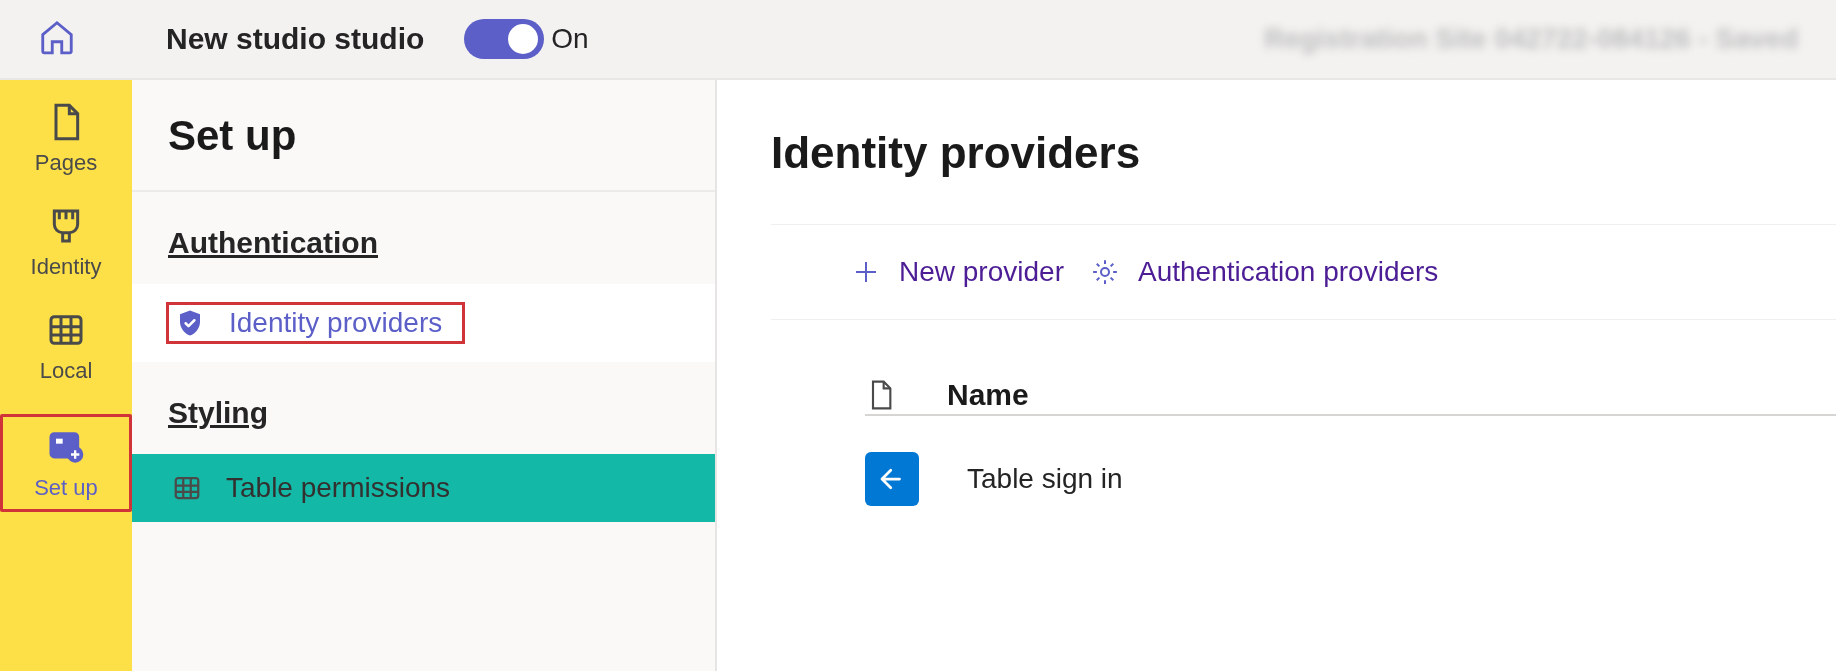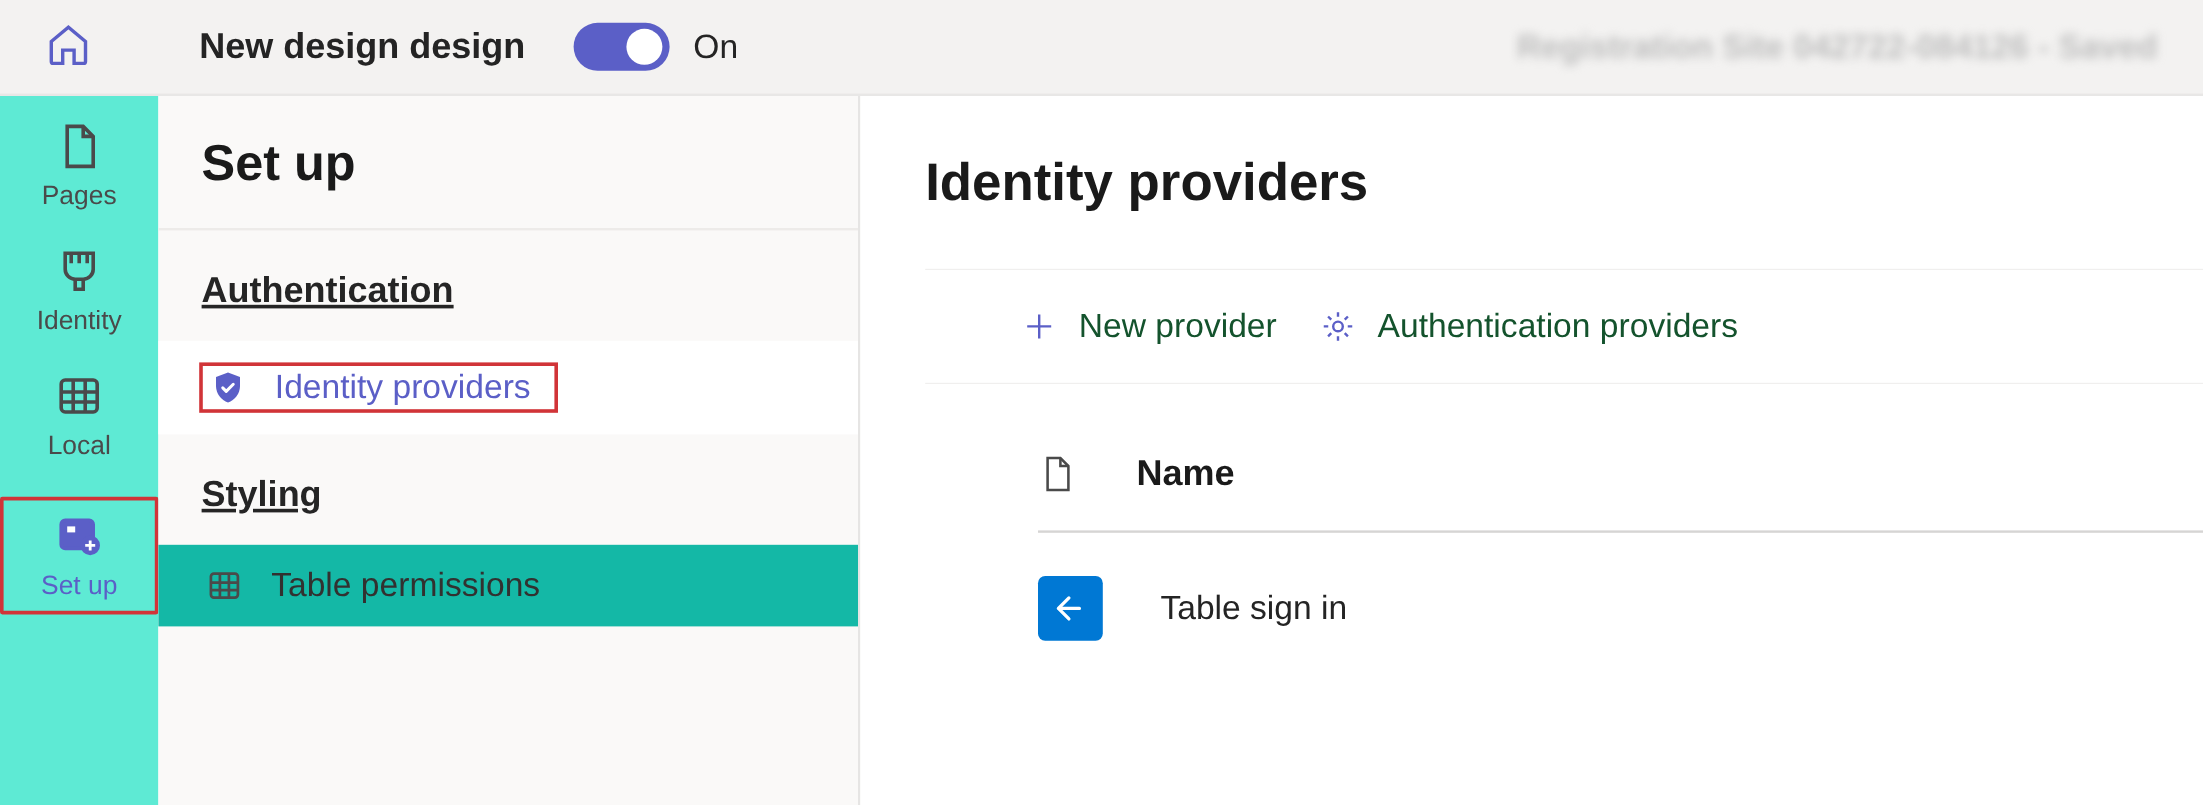--- a/index.html
+++ b/index.html
@@ -25,21 +25,21 @@
   .header .title {
     margin-left: 90px;
     font-size: 30px;
     font-weight: 600;
     color: #242424;
   }
   .header .toggle-wrap {
     display: flex;
     align-items: center;
     margin-left: 40px;
-    gap: 20px;
+    gap: 7px;
   }
   .toggle {
     width: 80px;
     height: 40px;
     border-radius: 20px;
     background: #5B5FC7;
     position: relative;
     cursor: pointer;
   }
   .toggle .knob {
@@ -54,21 +54,21 @@
     font-weight: 600;
     color: #bdbdbd;
     filter: blur(4px);
     user-select: none;
   }
 
   
   .layout { display: flex; height: calc(100% - 80px); }
   .rail {
     width: 132px;
-    background: #5eead4;
+    background: #fde047;
     display: flex;
     flex-direction: column;
     align-items: center;
     padding-top: 22px;
     gap: 30px;
   }
   .rail-item {
     width: 100%;
     display: flex;
     flex-direction: column;
@@ -144,37 +144,36 @@
     color: #1a1a1a;
   }
   .toolbar {
     margin-top: 46px;
     border-top: 1px solid #f0efee;
     border-bottom: 1px solid #f0efee;
     height: 96px;
     display: flex;
     align-items: center;
     padding-left: 80px;
-    gap: 36px;
-    color: #14532d;
+    gap: 26px;
+    color: #4c1d95;
   }
   .tool-btn {
     display: flex; align-items: center; gap: 18px;
     font-size: 28px; cursor: pointer;
   }
   .tool-btn svg { width: 30px; height: 30px; stroke: #5B5FC7; }
 
   .table {
     margin-top: 56px;
     padding-left: 94px;
   }
   .thead {
     display: flex; align-items: center; gap: 50px;
     border-bottom: 2px solid #d6d5d4;
-    padding-bottom: 28px;
   }
   .thead svg { width: 32px; height: 38px; }
   .thead-label { font-size: 30px; font-weight: 600; }
   .trow {
     display: flex; align-items: center; gap: 48px;
     padding-top: 36px;
   }
   .row-icon {
     width: 54px; height: 54px;
     background: #0078D4;
@@ -186,21 +185,21 @@
 </style>
 </head>
 <body>
 
 <div class="header">
   <span class="home-icon">
     <svg viewBox="0 0 24 24" fill="none" stroke="#5B5FC7" stroke-width="1.8">
       <path d="M3 10.5 12 3l9 7.5V21a1 1 0 0 1-1 1h-5v-7h-6v7H4a1 1 0 0 1-1-1V10.5Z"></path>
     </svg>
   </span>
-  <span class="title">New design design</span>
+  <span class="title">New studio studio</span>
   <div class="toggle-wrap">
     <div class="toggle">
       <div class="knob"></div>
     </div>
     <span class="toggle-label">On</span>
   </div>
   <span class="right-status">Registration Site 042722-084126 - Saved</span>
 </div>
 
 <div class="layout">

